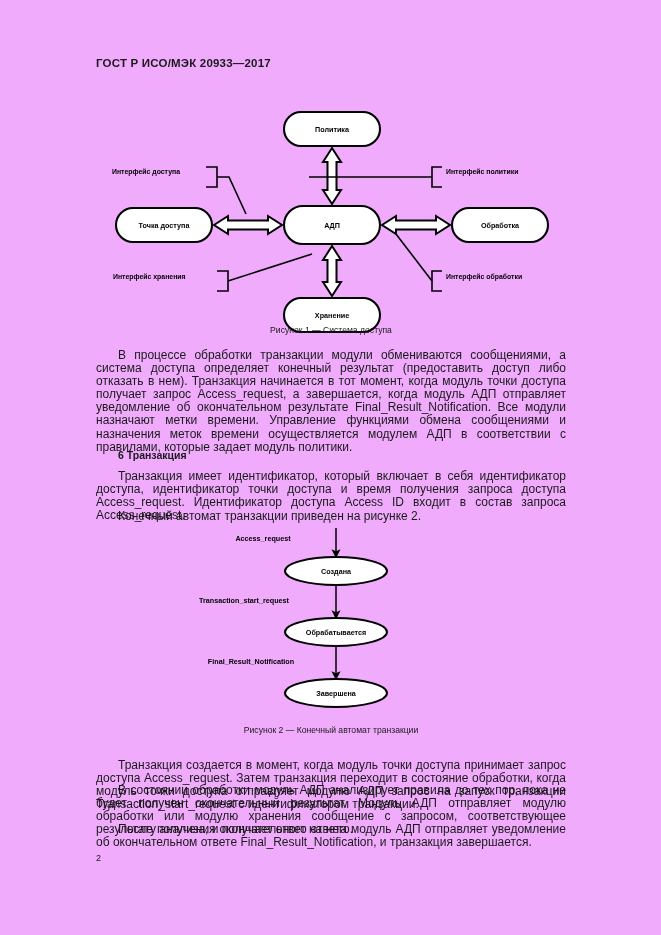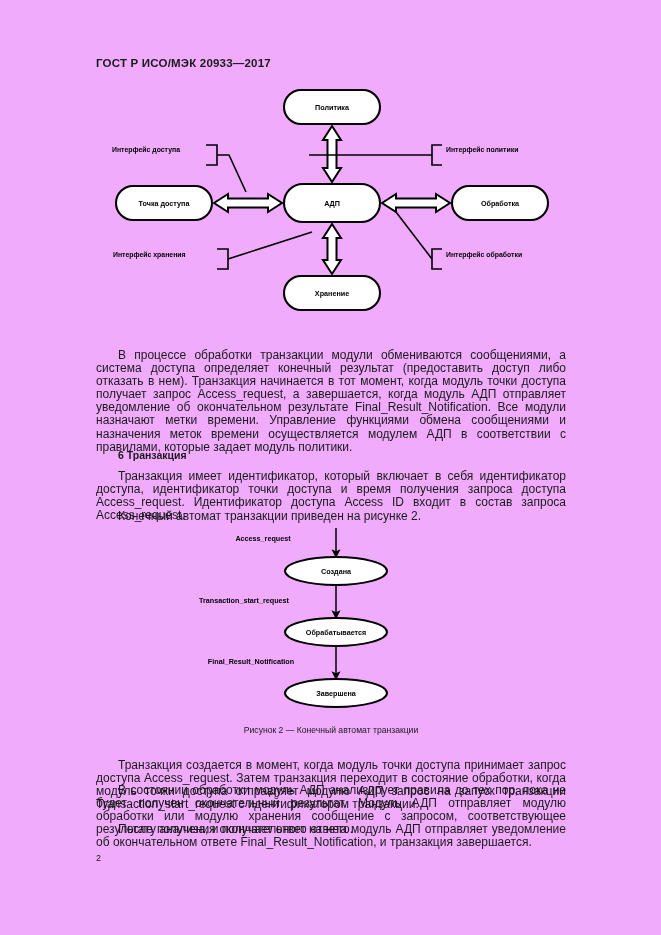--- a/index.html
+++ b/index.html
@@ -25,21 +25,21 @@
     top: 57px;
     font-size: 11.5px;
     font-weight: bold;
     letter-spacing: 0.2px;
     white-space: nowrap;
   }
   
   .figure1 {
     position: absolute;
     left: 96px;
-    top: 82px;
+    top: 104px;
     width: 470px;
     height: 248px;
   }
   .figure1 svg { display: block; }
   .caption {
     position: absolute;
     width: 470px;
     left: 96px;
     text-align: center;
     font-size: 8.6px;
@@ -166,20 +166,21 @@
       <text class="node-label" x="404" y="124">Обработка</text>
       <text class="node-label" x="236" y="214">Хранение</text>
 
       <text class="iface-label" x="16" y="70">Интерфейс доступа</text>
       <text class="iface-label" x="350" y="70">Интерфейс политики</text>
       <text class="iface-label" x="17" y="175">Интерфейс хранения</text>
       <text class="iface-label" x="350" y="175">Интерфейс обработки</text>
     </svg>
   </div>
 
+  <div class="caption" id="caption1">Рисунок 1 — Система доступа</div>
 
   <div class="body-text" id="para1">В процессе обработки транзакции модули обмениваются сообщениями, а система доступа определяет конечный результат (предоставить доступ либо отказать в нем). Транзакция начинается в тот момент, когда модуль точки доступа получает запрос Access_request, а завершается, когда модуль АДП отправляет уведомление об окончательном результате Final_Result_Notification. Все модули назначают метки времени. Управление функциями обмена сообщениями и назначения меток времени осуществляется модулем АДП в соответствии с правилами, которые задает модуль политики.</div>
 
   <div id="heading6">6 Транзакция</div>
 
   <div class="body-text" id="para2">Транзакция имеет идентификатор, который включает в себя идентификатор доступа, идентификатор точки доступа и время получения запроса доступа Access_request. Идентификатор доступа Access ID входит в состав запроса Access_request.</div>
   <div class="body-text" id="para3">Конечный автомат транзакции приведен на рисунке 2.</div>
 
   <div class="figure2">
     <svg width="470" height="180" viewBox="0 0 470 180" xmlns="http://www.w3.org/2000/svg">

